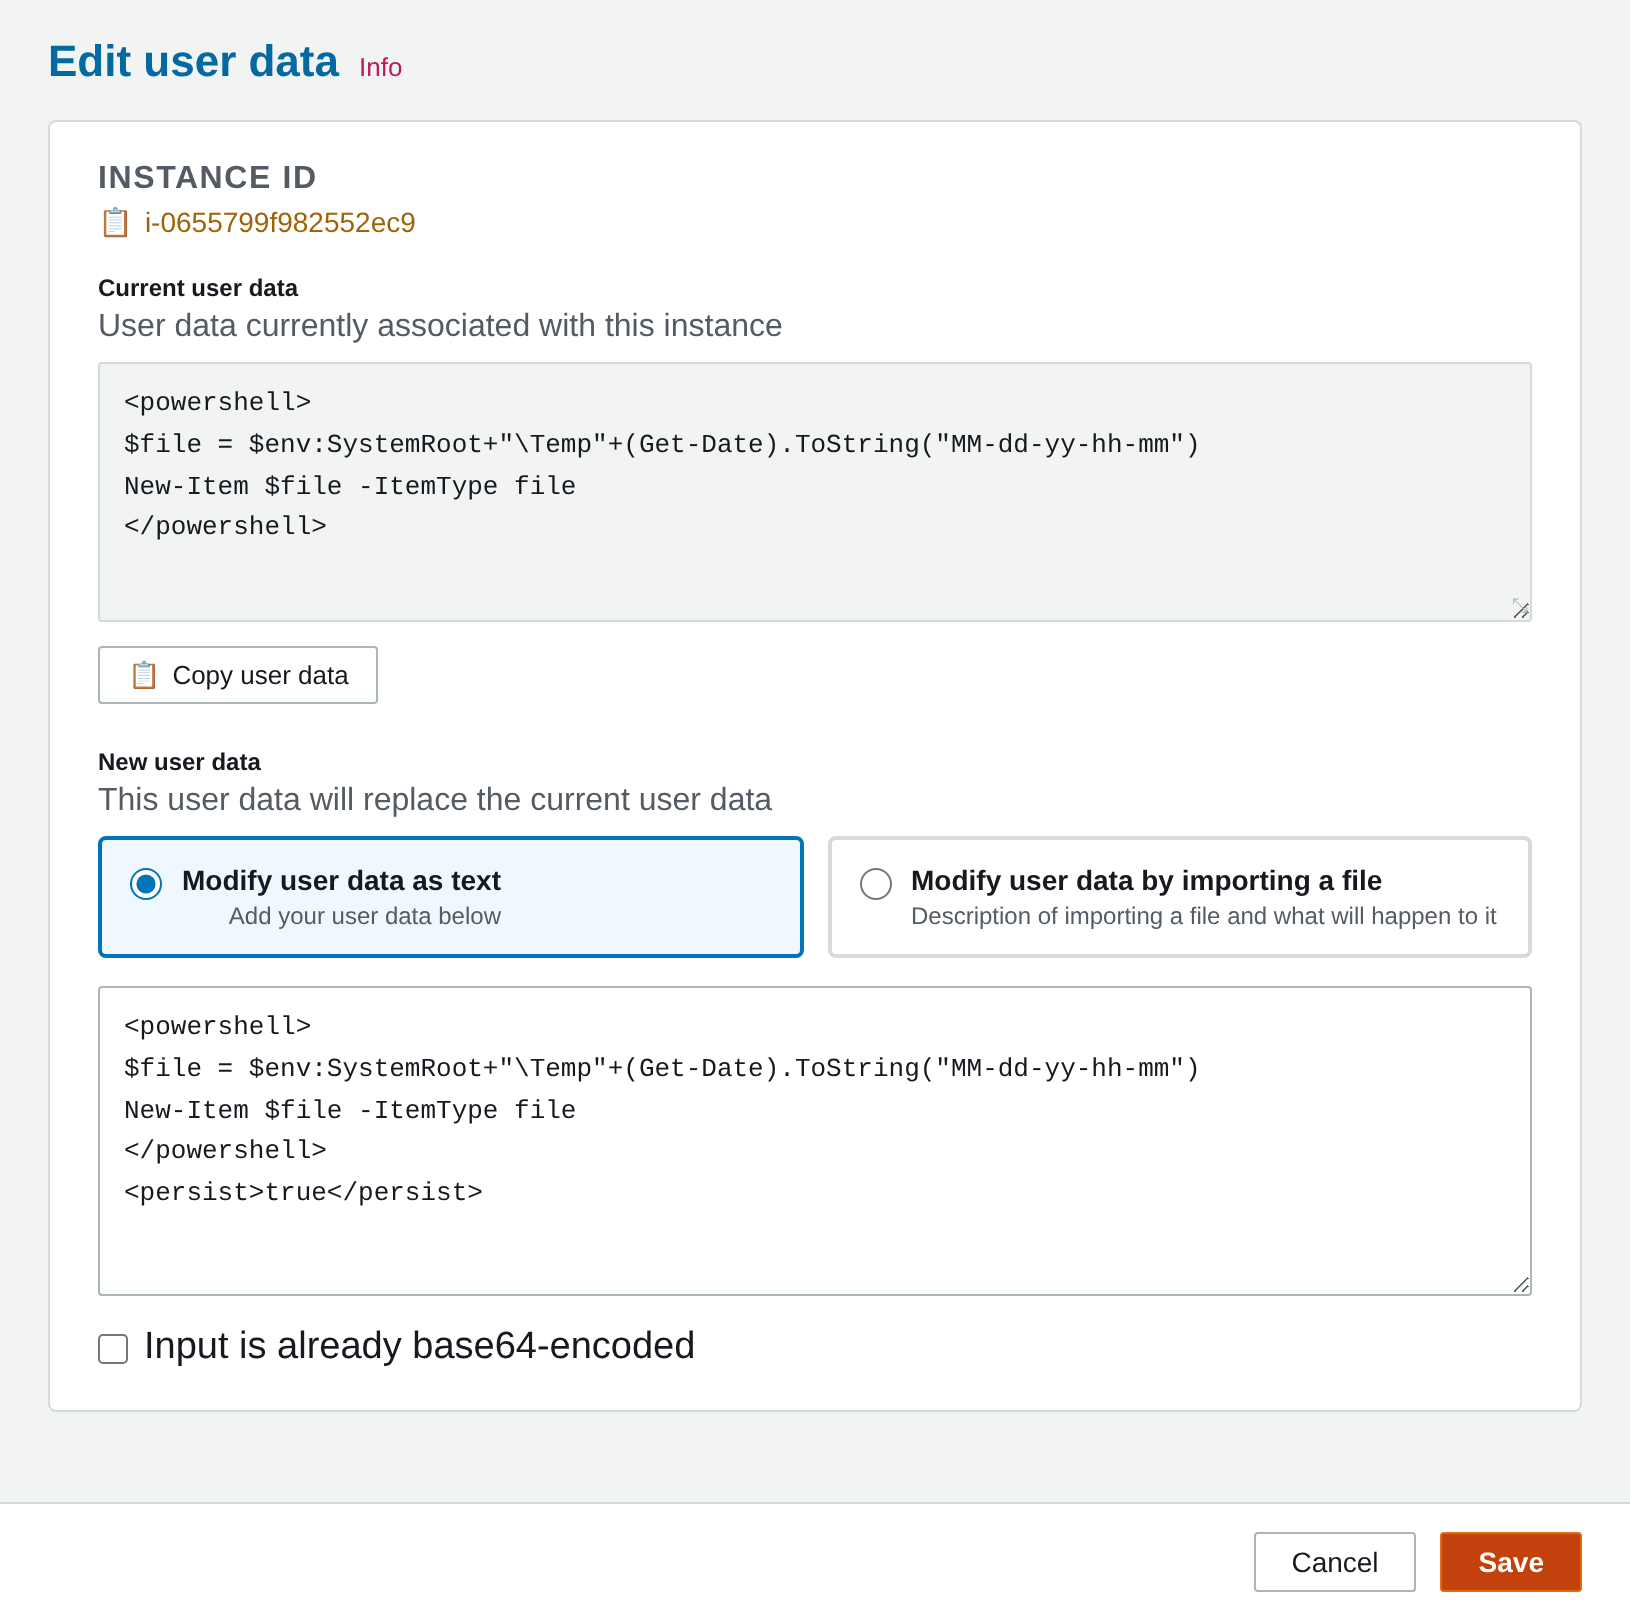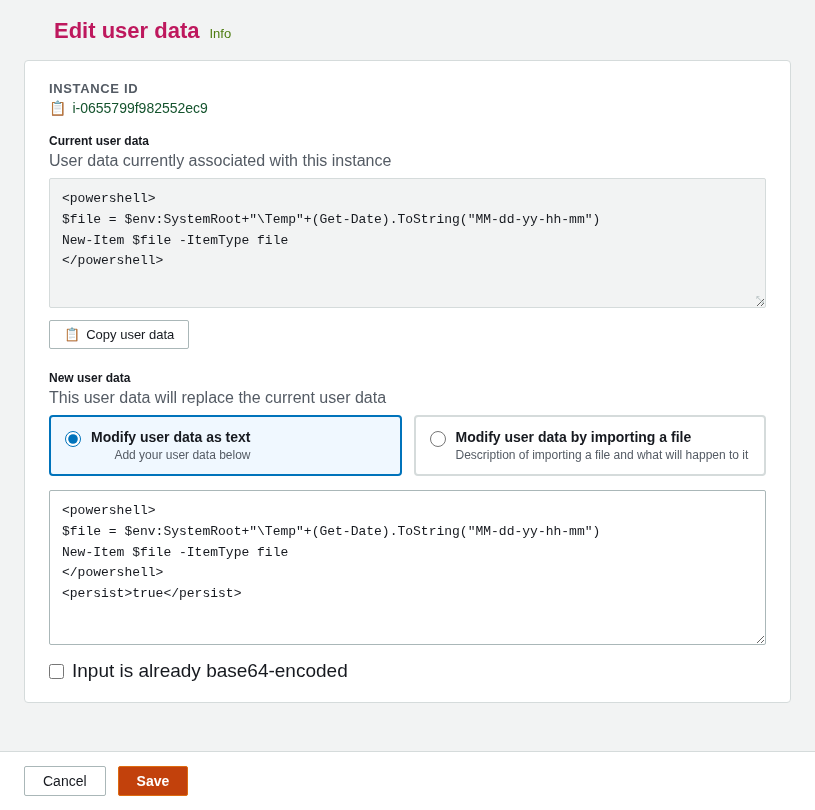--- a/index.html
+++ b/index.html
@@ -18,66 +18,65 @@
       display: flex;
       align-items: baseline;
       gap: 10px;
       padding: 18px 24px 16px 24px;
       background: #f2f3f3;
     }
 
     .page-title {
       font-size: 22px;
       font-weight: 700;
-      color: #be185d;
-      margin-left: 30px;
+      color: #0369a1;
     }
 
     .info-link {
       font-size: 13px;
-      color: #4d7c0f;
+      color: #be185d;
       text-decoration: none;
       cursor: pointer;
     }
 
     .main-content {
       flex: 1;
       padding: 0 24px 24px 24px;
     }
 
     .card {
       background: #fff;
       border: 1px solid #d5dbdb;
       border-radius: 4px;
       padding: 20px 24px;
     }
 
     .field-label {
-      font-size: 13px;
+      font-size: 16px;
       font-weight: 700;
       color: #545b64;
       text-transform: uppercase;
       letter-spacing: 0.05em;
       margin-bottom: 4px;
     }
 
     .instance-id-row {
       display: flex;
       align-items: center;
       gap: 6px;
       margin-bottom: 18px;
     }
 
     .copy-icon {
       color: #545b64;
       font-size: 14px;
     }
 
     .instance-id-link {
-      color: #14532d;
+      color: #a16207;
       text-decoration: none;
       font-size: 14px;
     }
 
     .section-title {
       font-size: 12px;
       font-weight: 700;
       color: #16191f;
       margin-bottom: 4px;
     }
@@ -213,21 +212,21 @@
     .checkbox-label {
       font-size: 19px;
       color: #16191f;
     }
 
     .footer {
       background: #fff;
       border-top: 1px solid #d5dbdb;
       padding: 14px 24px;
       display: flex;
-      justify-content: flex-start;
+      justify-content: flex-end;
       align-items: center;
       gap: 12px;
     }
 
     .btn-cancel {
       padding: 6px 18px;
       background: #fff;
       border: 1px solid #aab7b8;
       border-radius: 2px;
       font-size: 14px;

